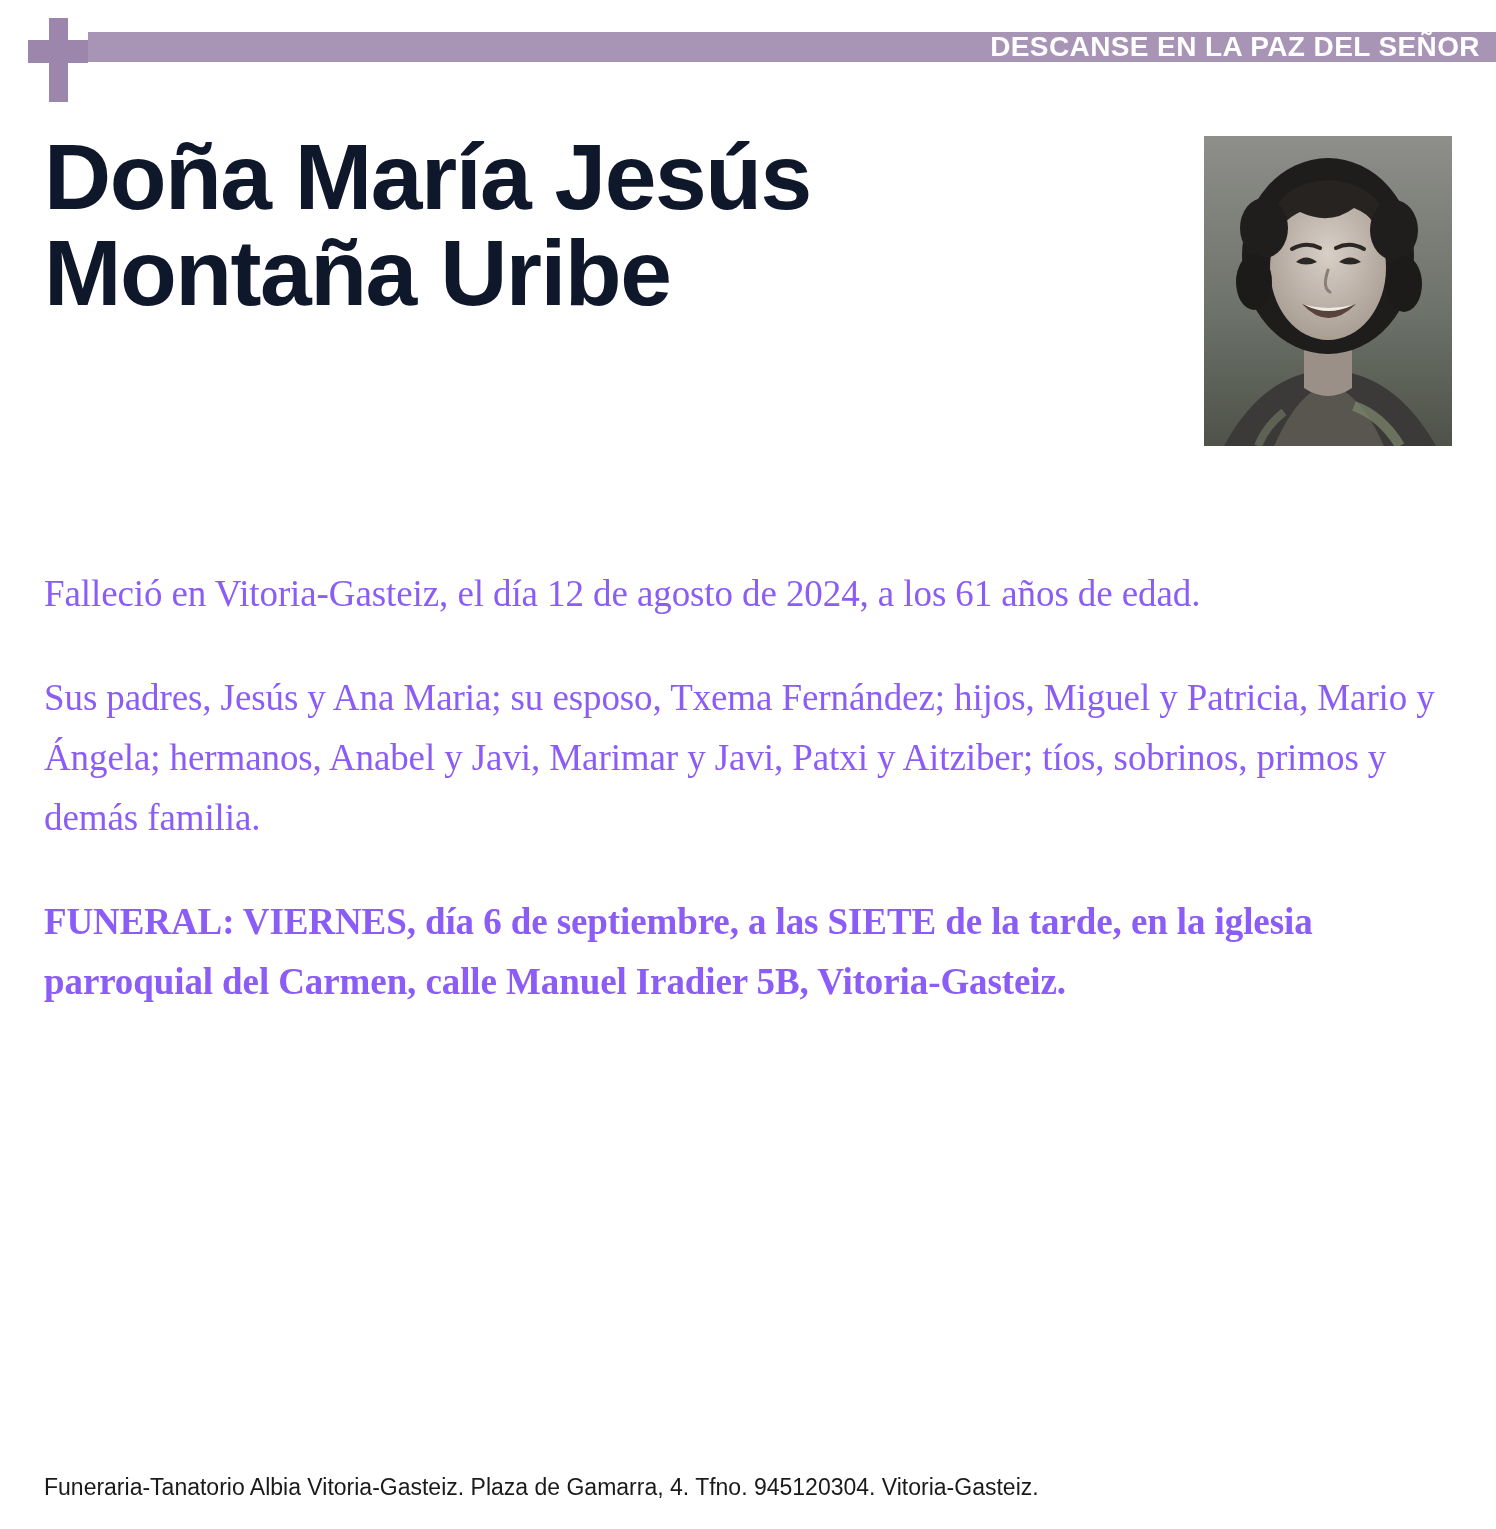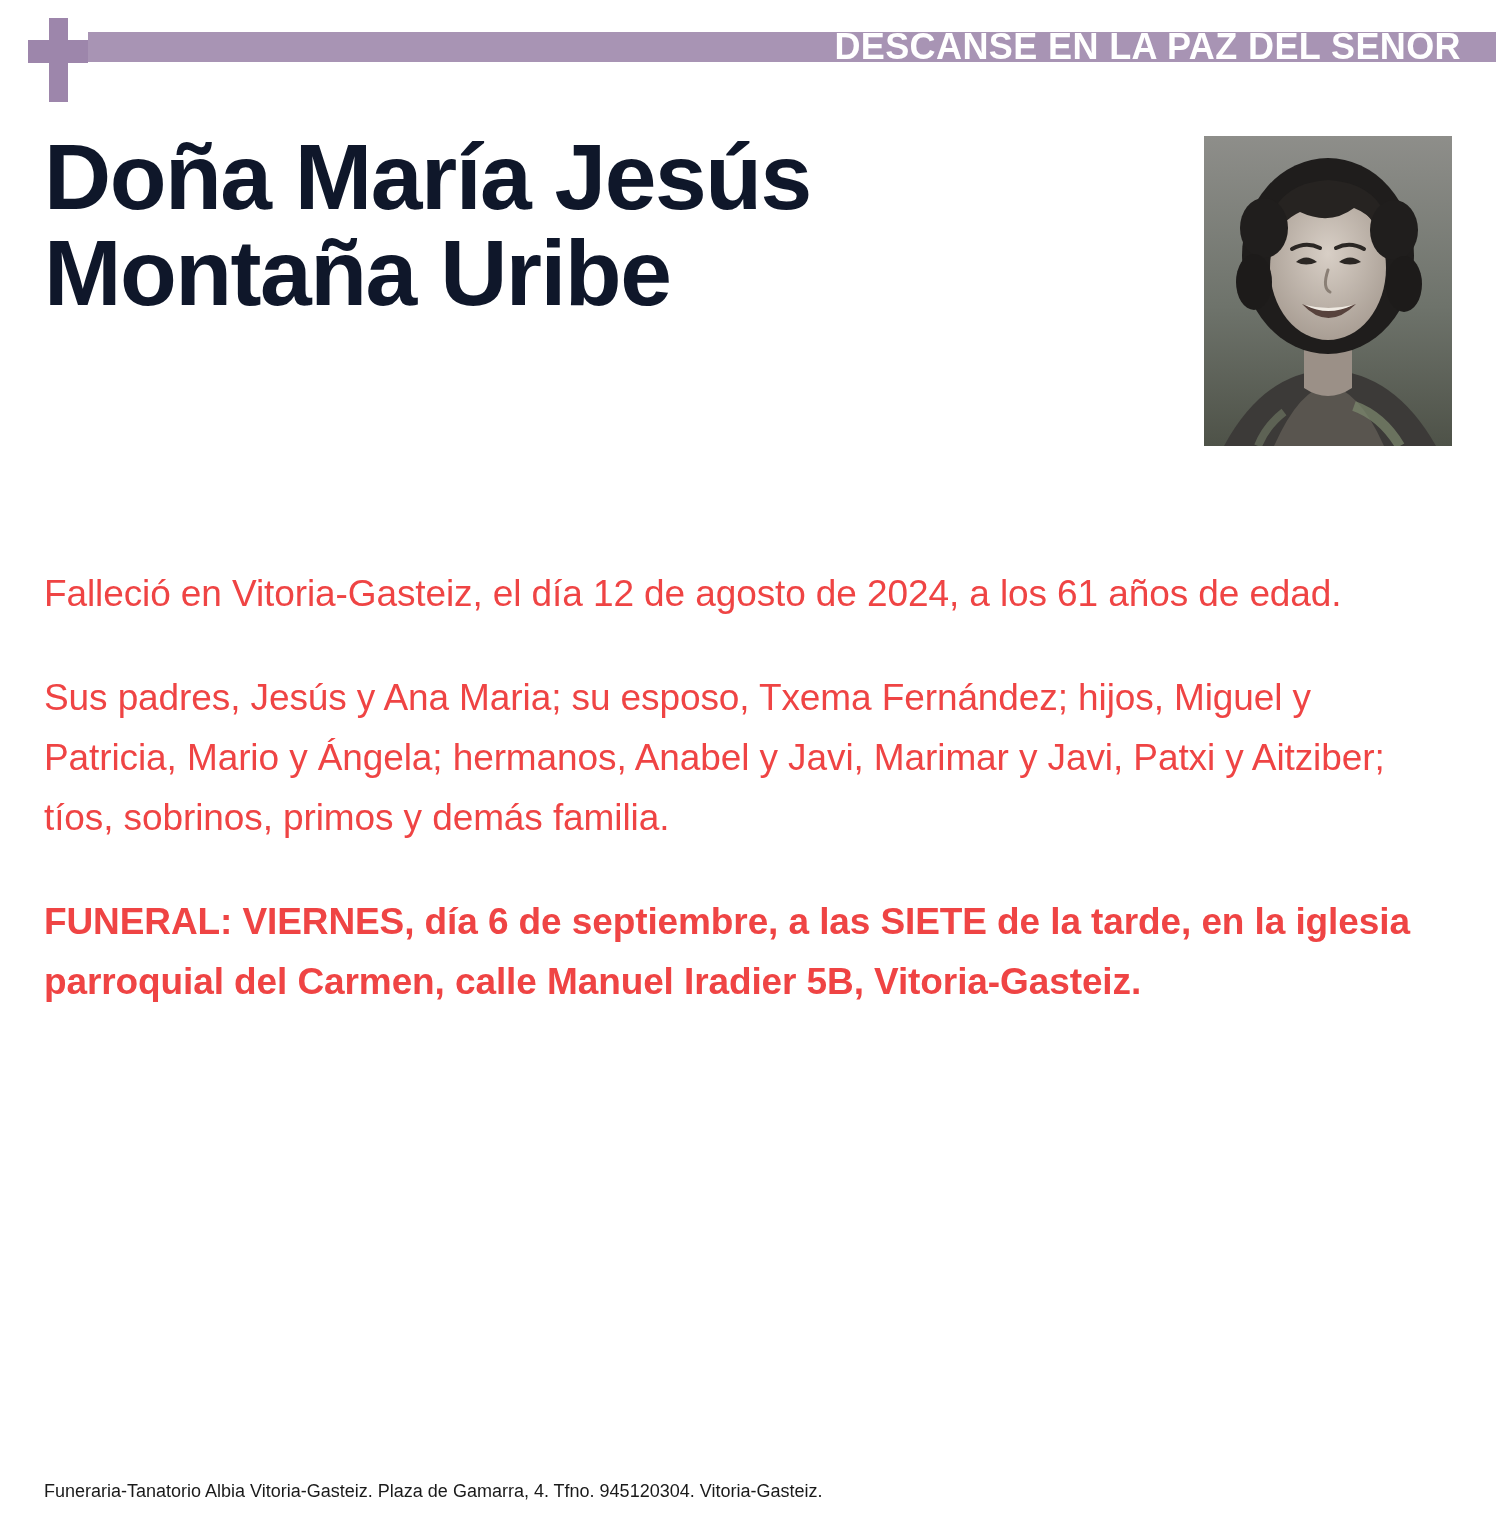--- a/index.html
+++ b/index.html
@@ -55,23 +55,23 @@
     content: "";
     position: absolute;
     left: 0;
     top: 22px;
     width: 60px;
     height: 23px;
     background: #9d86ab;
   }
   .header-text {
     position: absolute;
-    right: 35px;
+    right: 16px;
     top: 28px;
-    font-size: 36px;
+    font-size: 28px;
     font-weight: bold;
     letter-spacing: 0.4px;
     color: #ffffff;
     line-height: 38px;
     white-space: nowrap;
   }
 
   
   .top-section {
     position: relative;
@@ -103,40 +103,41 @@
     height: 310px;
   }
 
   
   .body-text {
     padding: 0 56px 0 44px;
   }
   .paragraph {
     font-size: 37px;
     line-height: 1.62;
-    color: #ef4444;
+    color: #8b5cf6;
     margin: 0 0 44px 0;
     letter-spacing: -0.1px;
+    font-family: Liberation Serif, serif;
   }
   .paragraph.first {
     margin-top: 56px;
   }
   .paragraph.funeral {
     font-weight: bold;
     margin-bottom: 36px;
   }
 
   
   .footer {
     position: absolute;
     left: 0;
     right: 0;
     bottom: 26px;
     padding: 0 44px;
-    font-size: 18px;
+    font-size: 23px;
     color: #1a1a1a;
     line-height: 1.3;
   }
 </style>
 </head>
 <body>
 
 <div class="obituary">
 
   <div class="header">

